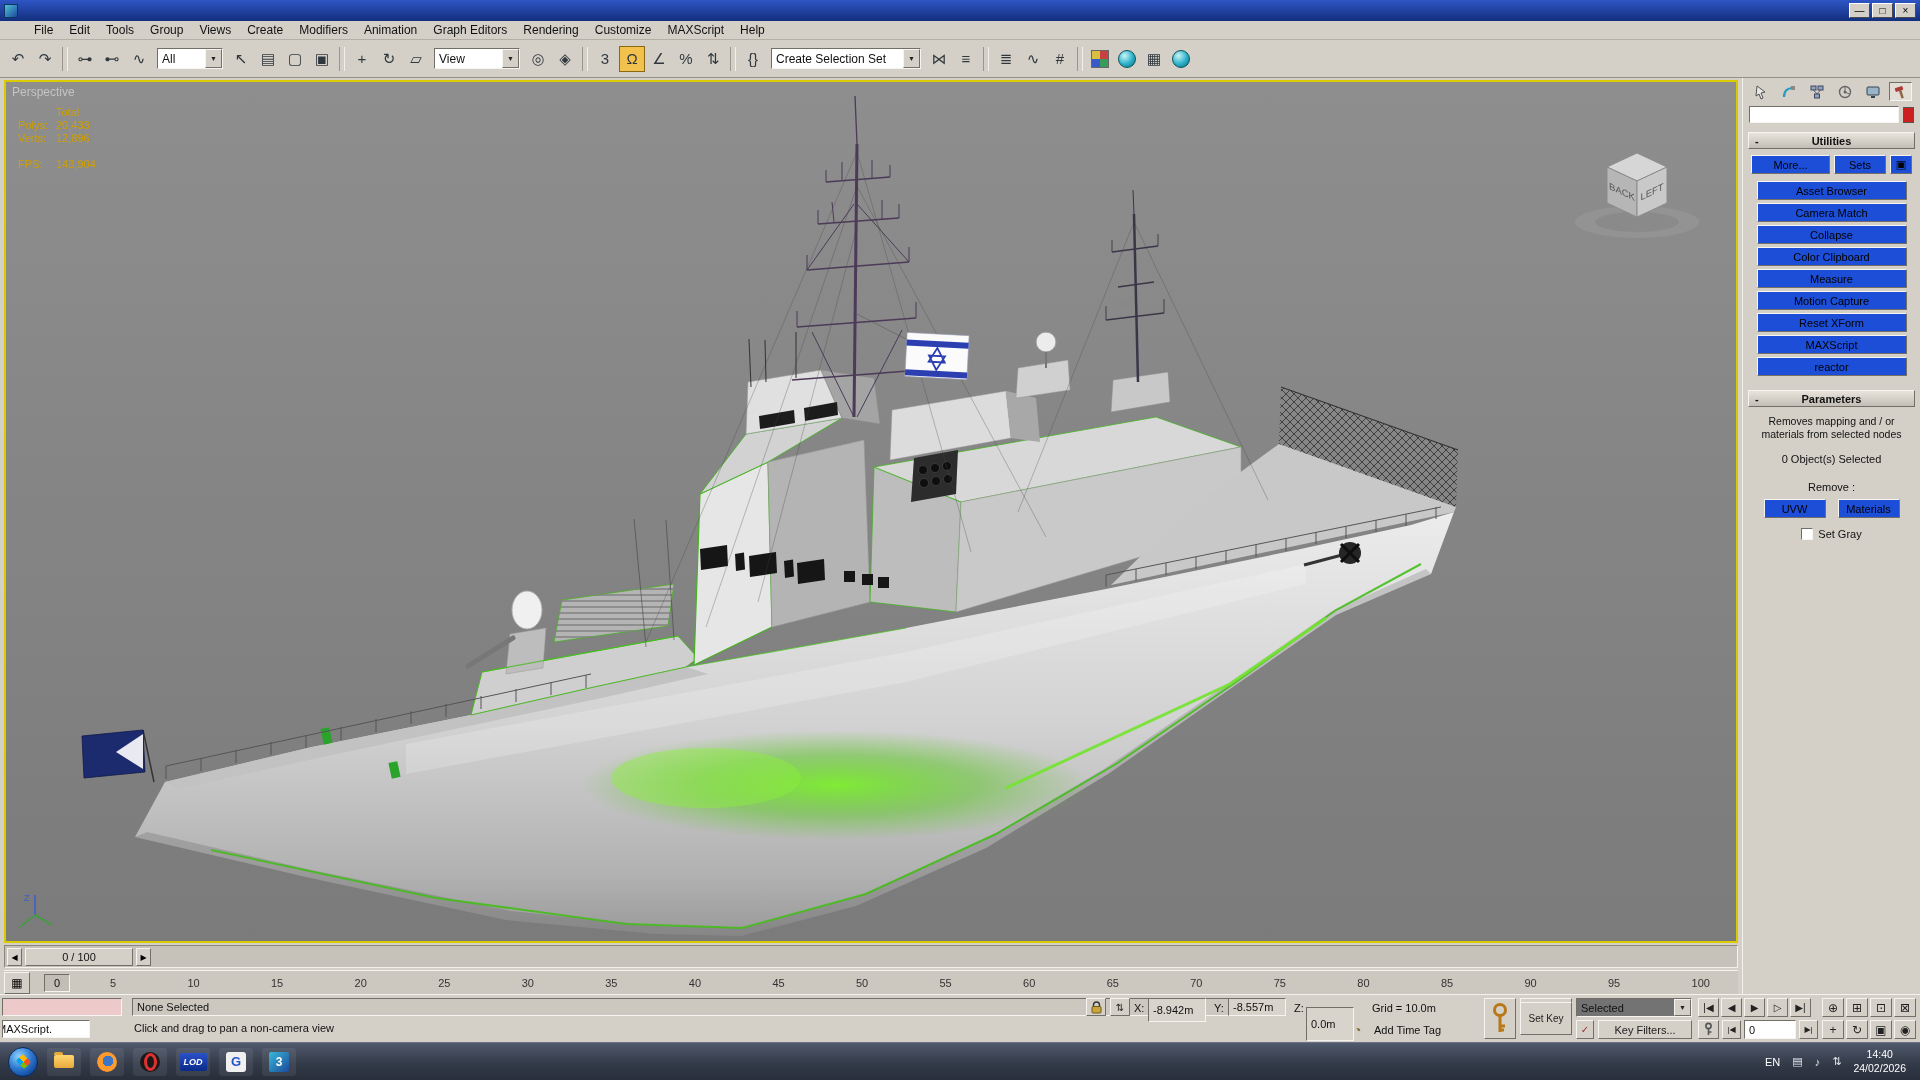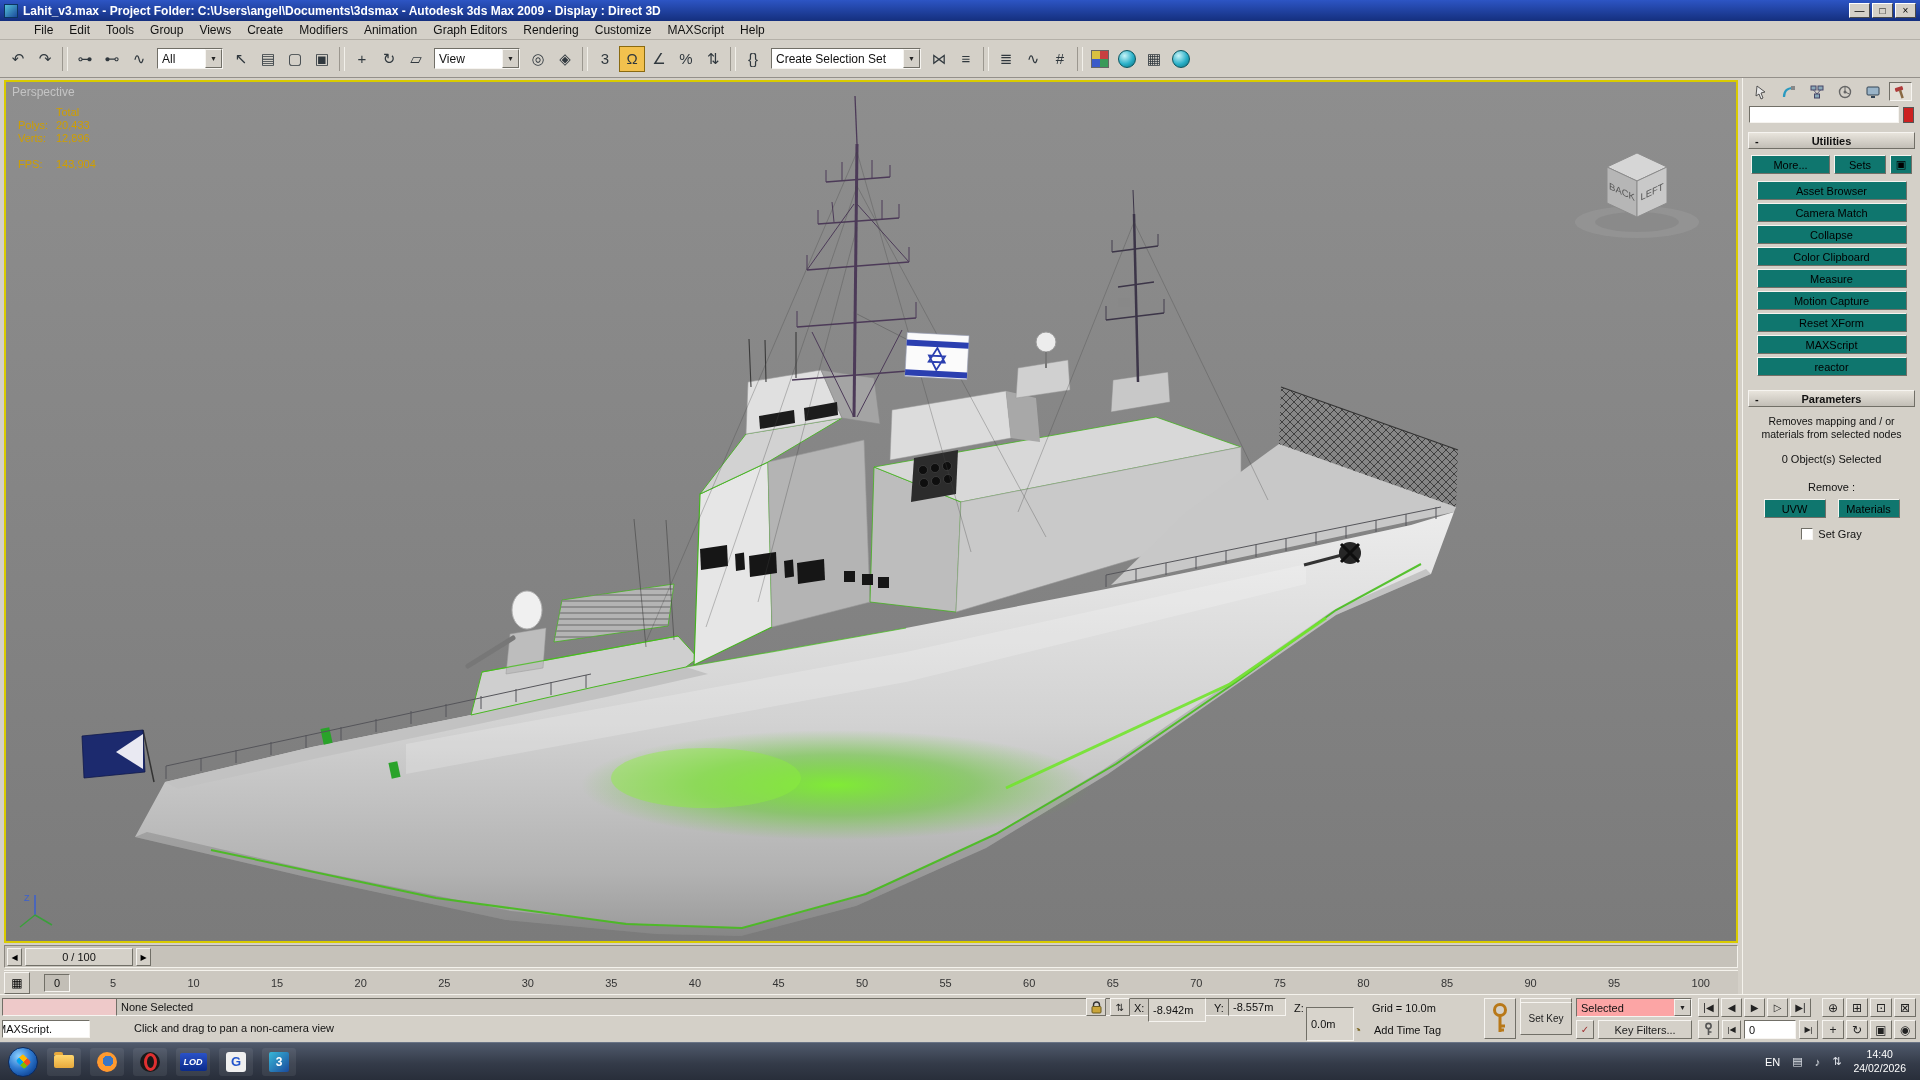--- a/index.html
+++ b/index.html
@@ -54,38 +54,38 @@
   .cmdpanel { position:absolute; left:1742px; top:78px; width:178px; height:916px; background:#d4d0c8; border-left:1px solid #f4f2ec; }
   .cp-tabs { display:flex; gap:5px; padding:4px 6px 2px; align-items:center; }
   .cp-tab { width:23px; height:19px; display:flex; align-items:center; justify-content:center; }
   .cp-tab.active { border:1px solid; border-color:#716f67 #f6f4f0 #f6f4f0 #716f67; background:#e2ded6; }
   .cp-namerow { display:flex; align-items:center; gap:4px; padding:3px 6px; }
   .cp-name { flex:1; height:17px; background:#fff; border:1px solid; border-color:#716f67 #f6f4f0 #f6f4f0 #716f67; font-size:11px; padding:0 3px; font-family:inherit; }
   .swatch-red { width:16px; height:16px; background:#cc2020; border:1px solid #555; }
   .rollout { margin:6px 5px 0; }
   .roll-hd { height:17px; background:linear-gradient(180deg,#e8e4dc,#c2beb6); border:1px solid; border-color:#f6f4f0 #716f67 #716f67 #f6f4f0; display:flex; align-items:center; justify-content:center; font-size:11px; font-weight:bold; position:relative; }
   .roll-hd .minus { position:absolute; left:6px; font-weight:bold; }
-  .cp-btn { height:19px; background:#0f766e; border:1px solid; border-color:#f6f4f0 #716f67 #716f67 #f6f4f0; font-size:11px; display:flex; align-items:center; justify-content:center; padding:0 4px; font-family:inherit; }
+  .cp-btn { height:19px; background:#1d4ed8; border:1px solid; border-color:#f6f4f0 #716f67 #716f67 #f6f4f0; font-size:11px; display:flex; align-items:center; justify-content:center; padding:0 4px; font-family:inherit; }
   .util-row { display:flex; gap:4px; padding:6px 3px 4px; }
   .util-list { display:flex; flex-direction:column; gap:3px; align-items:center; padding:3px 0 8px; }
   .util-list .cp-btn { width:150px; }
   .param-desc { font-size:10.5px; text-align:center; padding:8px 10px 2px; line-height:1.25; }
   .param-count { font-size:11px; text-align:center; padding:10px 0 2px; }
   .param-remove { font-size:11px; text-align:center; padding:14px 0 6px; }
   .param-btns { display:flex; justify-content:center; gap:12px; }
   .param-btns .cp-btn { width:62px; }
   .setgray { display:flex; align-items:center; justify-content:center; gap:5px; padding:10px 0; font-size:11px; }
   .checkbox { width:12px; height:12px; background:#fff; border:1px solid; border-color:#716f67 #f6f4f0 #f6f4f0 #716f67; }
 
   
   .statusbar { position:absolute; left:0; top:994px; right:0; height:48px; background:#d4d0c8; border-top:1px solid #f4f2ec; font-size:11px; }
   .sb-el { position:absolute; display:flex; align-items:center; padding:0 4px; white-space:nowrap; }
   .sb-lab { position:absolute; white-space:nowrap; }
   .sb-btn { position:absolute; display:flex; align-items:center; justify-content:center; background:#d4d0c8; border:1px solid; border-color:#f6f4f0 #716f67 #716f67 #f6f4f0; font-size:10px; padding:0; color:#222; font-family:inherit; }
-  .sb-dd { position:absolute; background:#fca5a5; border:1px solid; border-color:#716f67 #f6f4f0 #f6f4f0 #716f67; display:flex; align-items:center; padding-left:4px; font-size:11px; }
+  .sb-dd { position:absolute; background:#737373; border:1px solid; border-color:#716f67 #f6f4f0 #f6f4f0 #716f67; display:flex; align-items:center; padding-left:4px; font-size:11px; }
   .sb-row { position:absolute; display:flex; gap:2px; }
   .sb-row .tbtn { position:static; width:21px; height:19px; }
   .sb-row .zbtn { position:static; width:22px; height:19px; font-size:12px; }
   .pinkpane { background:#eeC9c9; }
   .whitepane { background:#fff; overflow:hidden; }
   .whitepane .clip { margin-left:-10px; white-space:nowrap; }
   .selfield { background:#ccc8c0; }
   .coordfield { background:#d8d4cc; }
 
   
@@ -105,21 +105,20 @@
   .tray-icon { color:#e0e4ea; font-size:11px; }
   .clock { text-align:center; line-height:1.25; font-size:10.5px; padding-right:6px; }
 </style>
 </head>
 <body>
 
 <div id="app">
 
   <div class="titlebar">
     <span class="app-icon"></span>
-    <span class="tb-title">Lahit_v3.max   - Project Folder: C:\Users\angel\Documents\3dsmax   - Autodesk 3ds Max  2009   - Display : Direct 3D</span>
     <span class="win-btns">
       <button class="wbtn">—</button>
       <button class="wbtn">□</button>
       <button class="wbtn">×</button>
     </span>
   </div>
 
   <div class="menubar">
 
   <div class="menu-item">File</div>
@@ -541,21 +540,21 @@
         <span>Set Gray</span>
       </div>
     </div>
   </div>
 
   <div class="statusbar">
     <div class="sb-el sunk pinkpane" style="left:2px;top:3px;width:120px;height:18px"></div>
     <div class="sb-el sunk whitepane" style="left:2px;top:25px;width:88px;height:18px">
         <span class="clip">MAXScript.</span>
       </div>
-    <div class="sb-el sunk selfield" style="left:116px;top:3px;width:1140px;height:18px">
+    <div class="sb-el sunk selfield" style="left:132px;top:3px;width:1140px;height:18px">
         <span>None Selected</span>
       </div>
     <div class="sb-el" style="left:130px;top:27px">
         <span>Click and drag to pan a non-camera view</span>
       </div>
 
     <button class="sb-btn" style="left:1086px;top:3px;width:20px;height:18px">
       <svg width="11" height="13" viewBox="0 0 11 13">
           <path d="M2.5,5.5 V4 A3,3 0 0 1 8.5,4 V5.5" fill="none" stroke="#333" stroke-width="1.4"></path>
           <rect x="1" y="5.5" width="9" height="6.5" rx="1" fill="#caa53a" stroke="#6b5a1e"></rect>

